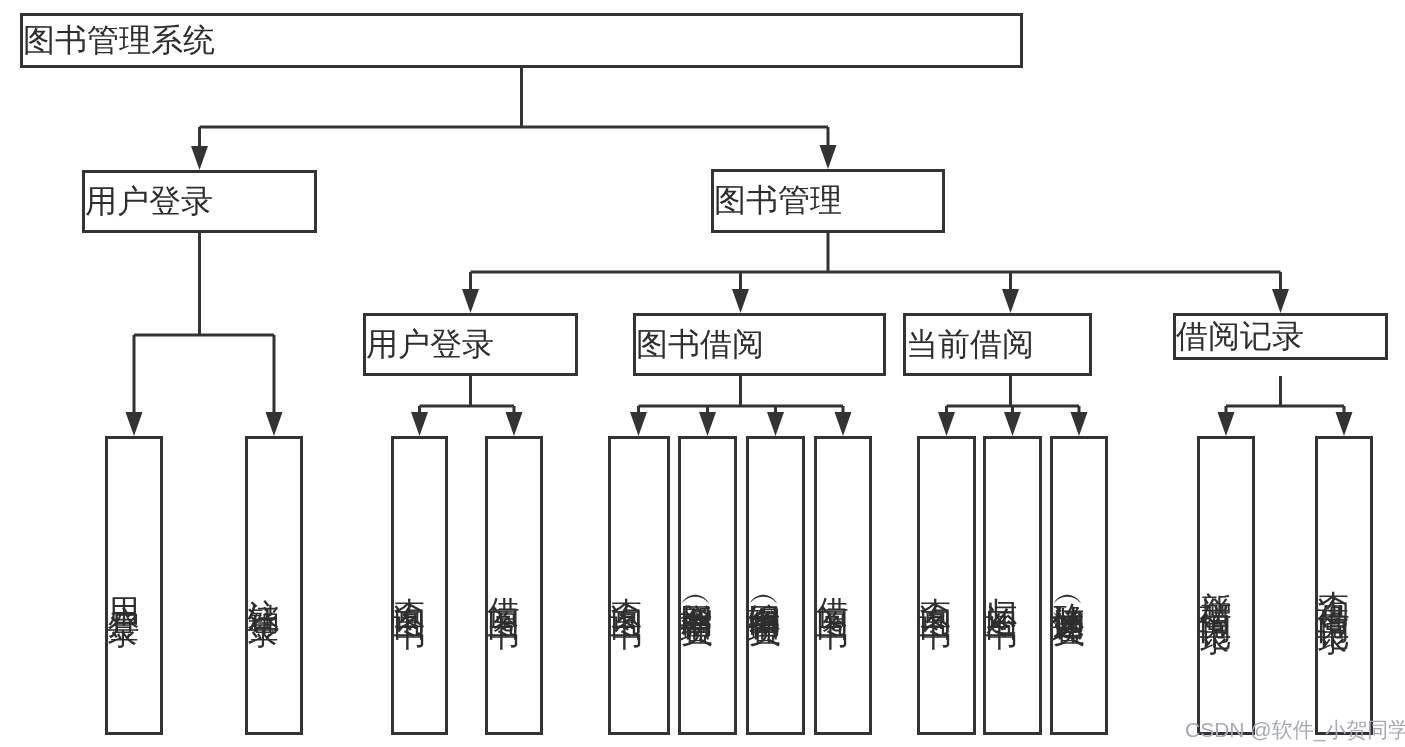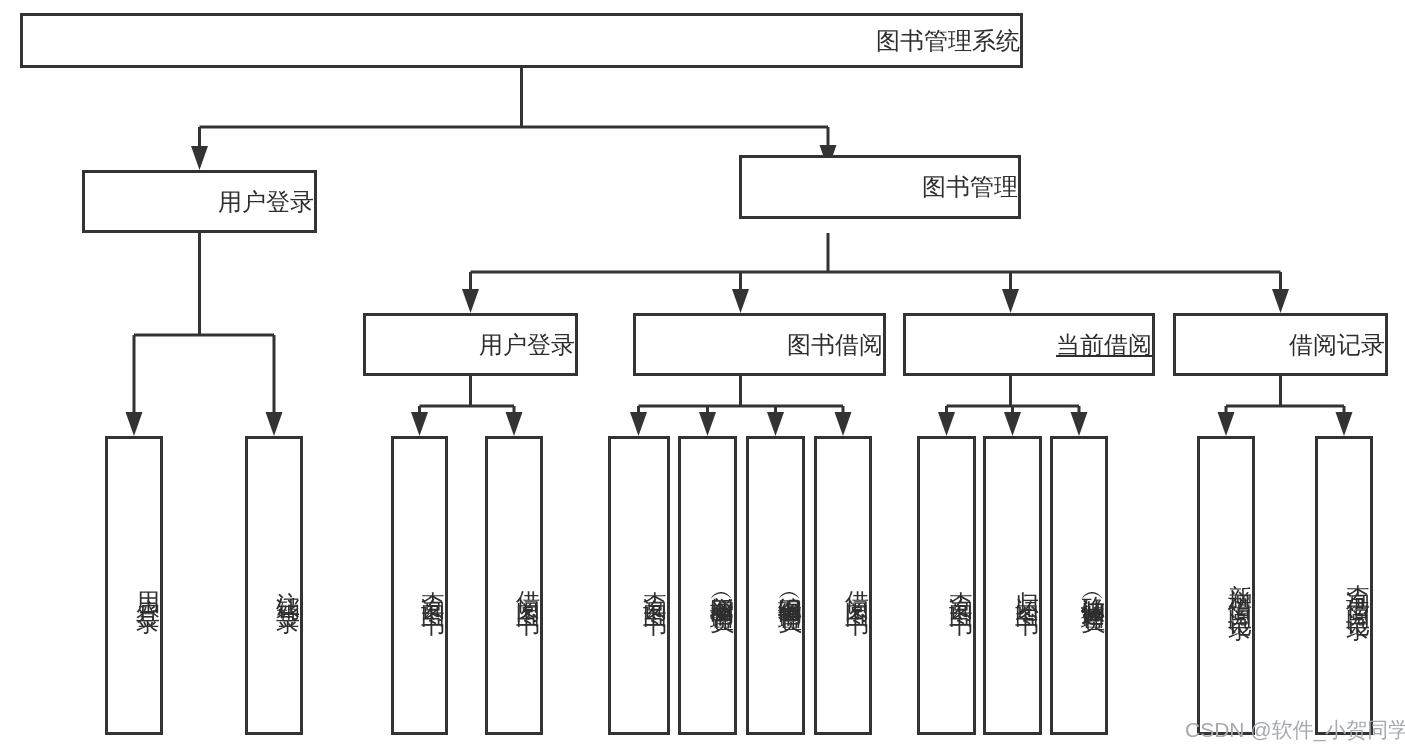--- a/index.html
+++ b/index.html
@@ -31,42 +31,42 @@
     fill: var(--line, #333333);
     stroke: none;
   }
   .node {
     position: absolute;
     box-sizing: border-box;
     border: 3px solid var(--line, #333333);
     background: var(--box-background, #ffffff);
     display: flex;
     align-items: center;
-    justify-content: flex-end;
+    justify-content: flex-start;
     color: var(--text, #2e2e2e);
-    font-size: 24px;
+    font-size: 32px;
     white-space: nowrap;
   }
   .vnode span {
     writing-mode: vertical-rl;
     text-orientation: mixed;
     letter-spacing: 7px;
     line-height: 1;
   }
   .vnode.long span {
     letter-spacing: 2px;
   }
   
   .n-root        { left: 20px;  top: 13px;  width: 1003px; height: 55px; }
   .n-user-login  { left: 82px;  top: 170px; width: 235px;  height: 63px; }
-  .n-book-mgmt   { left: 711px; top: 155px; width: 282px;  height: 64px; margin-left: 28px; }
+  .n-book-mgmt   { left: 711px; top: 169px; width: 234px;  height: 64px; }
   .n-newbook     { left: 363px; top: 313px; width: 215px;  height: 63px; }
   .n-borrow      { left: 633px; top: 313px; width: 253px;  height: 63px; }
-  .n-current     { left: 903px; top: 313px; width: 252px;  height: 63px; text-decoration: underline; }
-  .n-record      { left: 1173px;top: 313px; width: 215px;  height: 63px; padding-left: 48px; }
+  .n-current     { left: 903px; top: 313px; width: 189px;  height: 63px; }
+  .n-record      { left: 1173px;top: 313px; width: 215px;  height: 47px; }
   
   .vnode { top: 436px; height: 299px; }
   .leaf-a { left: 105px;  width: 58px; }
   .leaf-b { left: 245px;  width: 58px; }
   .leaf-c { left: 391px;  width: 57px; }
   .leaf-d { left: 485px;  width: 58px; }
   .leaf-e { left: 608px;  width: 62px; }
   .leaf-f { left: 678px;  width: 59px; }
   .leaf-g { left: 746px;  width: 59px; }
   .leaf-h { left: 814px;  width: 58px; }

